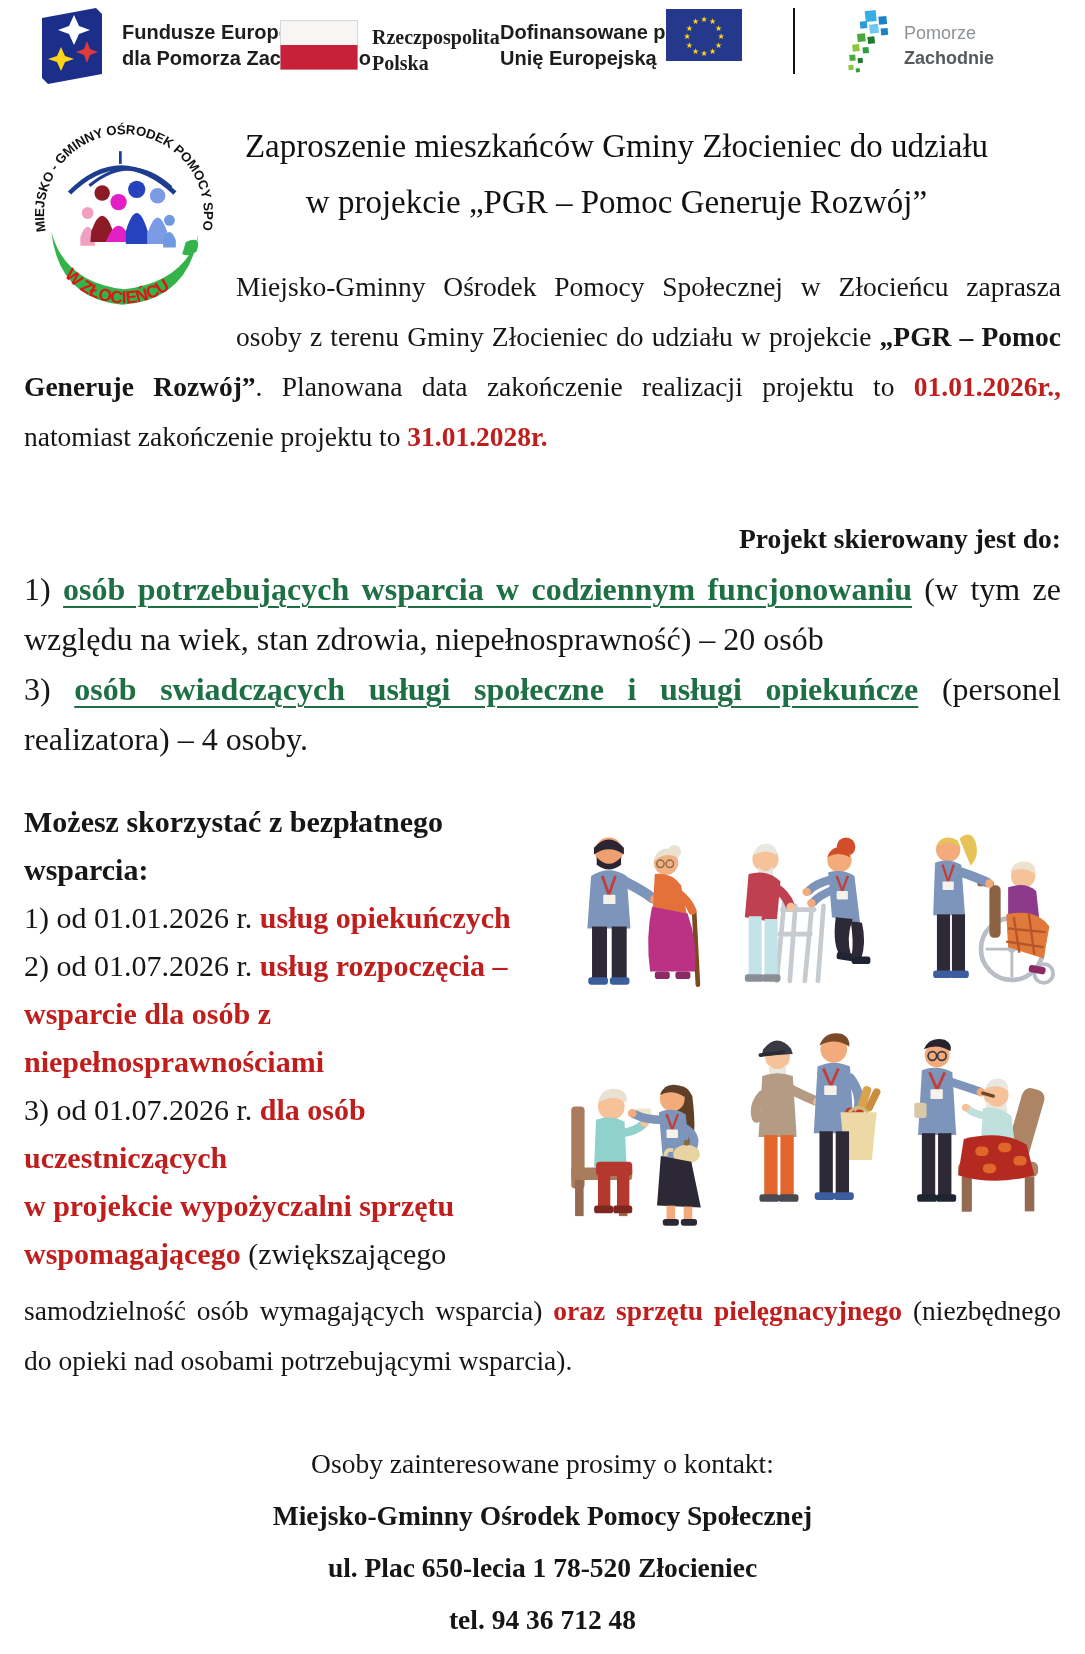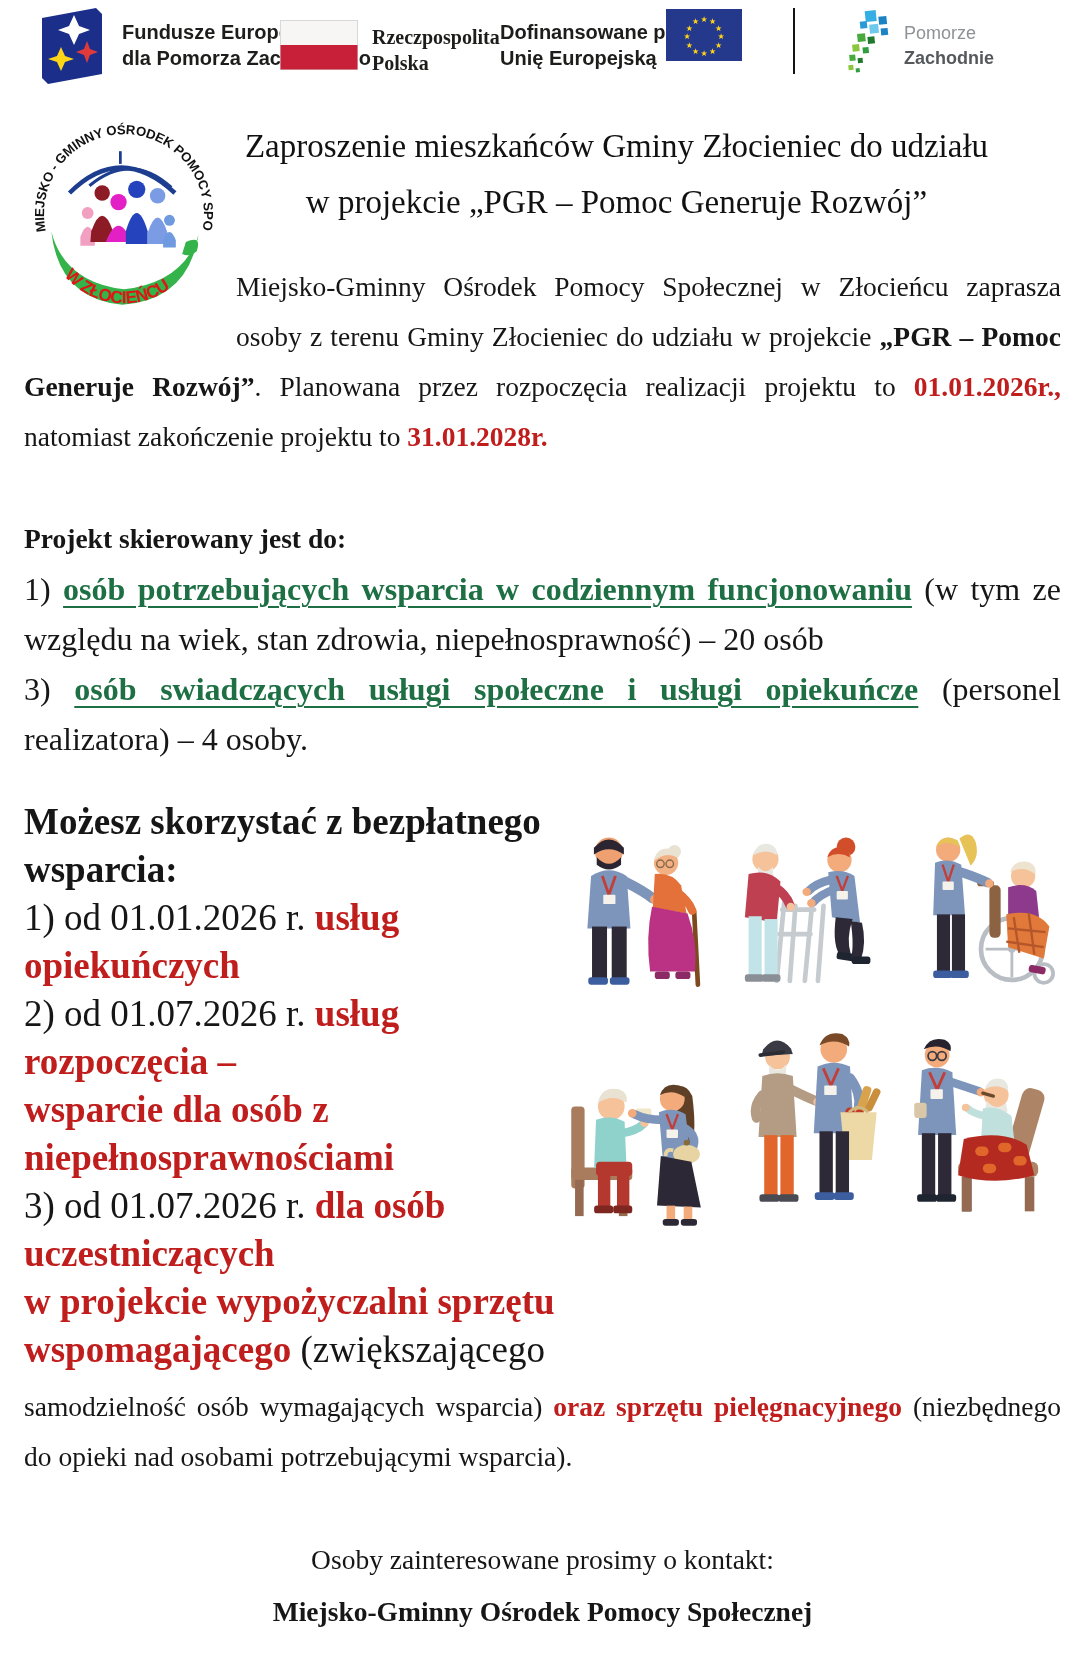--- a/index.html
+++ b/index.html
@@ -32,26 +32,26 @@
   .org-logo { float:left; width:200px; height:234px; margin:4px 12px 0 0; }
 
   h1.title { margin:26px 0 16px 0; padding-right:64px; text-align:center;
     font-size:33px; line-height:56px; font-weight:400; color:#111; }
   h1.title span { display:block; }
 
   p.intro { margin:32px 0 0 0; font-size:27.5px; line-height:50px; text-align:justify; }
   .bold { font-weight:700; }
   .red  { color:#c01d1d; font-weight:700; }
 
-  p.aud-heading { margin:52px 0 0 0; font-size:27.5px; line-height:50px; font-weight:700; }
+  p.aud-heading { margin:52px 0 0 0; font-size:27.5px; line-height:50px; font-weight:700;text-align:right; }
   p.aud-item { margin:0; font-size:32px; line-height:50px; text-align:justify; }
   .green-u { color:#1e7044; font-weight:700; text-decoration:underline; text-decoration-thickness:2px; text-underline-offset:6px; }
 
   .support { display:flex; margin-top:34px; }
-  .support-left { width:532px; flex:0 0 532px; font-size:37px; line-height:48px; }
+  .support-left { width:532px; flex:0 0 532px; font-size:30px; line-height:48px; }
   .support-left p { margin:0; }
   .s-head { font-weight:700; }
   .support-right { flex:1; padding-top:18px; }
   .illu-row { display:flex; justify-content:space-between; align-items:flex-end; }
   .illu-row1 { height:178px; }
   .illu-row2 { height:230px; margin-top:6px; }
   .scene { flex:0 0 auto; }
 
   p.cont  { margin:8px 0 0 0; font-size:27.5px; line-height:50px; text-align:justify; }
 
@@ -174,21 +174,21 @@
           <textPath href="#arcBottom" startOffset="4" textLength="130">W ZŁOCIEŃCU</textPath>
         </text>
       </svg>
     </div>
 
     <h1 class="title">
       <span>Zaproszenie mieszkańców Gminy Złocieniec do udziału</span>
       <span>w projekcie „PGR – Pomoc Generuje Rozwój”</span>
     </h1>
 
-    <p class="intro"><span>Miejsko-Gminny Ośrodek Pomocy Społecznej w Złocieńcu zaprasza osoby z terenu Gminy Złocieniec do udziału w projekcie </span><span class="bold">„PGR – Pomoc Generuje Rozwój”</span><span>. Planowana przez rozpoczęcia realizacji projektu to </span><span class="red">01.01.2026r.,</span><span> natomiast zakończenie projektu to </span><span class="red">31.01.2028r.</span></p>
+    <p class="intro"><span>Miejsko-Gminny Ośrodek Pomocy Społecznej w Złocieńcu zaprasza osoby z terenu Gminy Złocieniec do udziału w projekcie </span><span class="bold">„PGR – Pomoc Generuje Rozwój”</span><span>. Planowana data zakończenie realizacji projektu to </span><span class="red">01.01.2026r.,</span><span> natomiast zakończenie projektu to </span><span class="red">31.01.2028r.</span></p>
 
     <p class="aud-heading">Projekt skierowany jest do:</p>
     <p class="aud-item"><span>1) </span><span class="green-u">osób potrzebujących wsparcia w codziennym funcjonowaniu</span><span> (w tym ze względu na wiek, stan zdrowia, niepełnosprawność) – 20 osób</span></p>
     <p class="aud-item"><span>3) </span><span class="green-u">osób swiadczących usługi społeczne i usługi opiekuńcze</span><span> (personel realizatora) – 4 osoby.</span></p>
 
     <div class="support">
       <div class="support-left">
         <p class="s-head">Możesz skorzystać z bezpłatnego wsparcia:</p>
         <p><span>1) od 01.01.2026 r. </span><span class="red">usług opiekuńczych</span></p>
         <p><span>2) od 01.07.2026 r. </span><span class="red">usług rozpoczęcia –</span><br><span class="red">wsparcie dla osób z niepełnosprawnościami</span></p>

